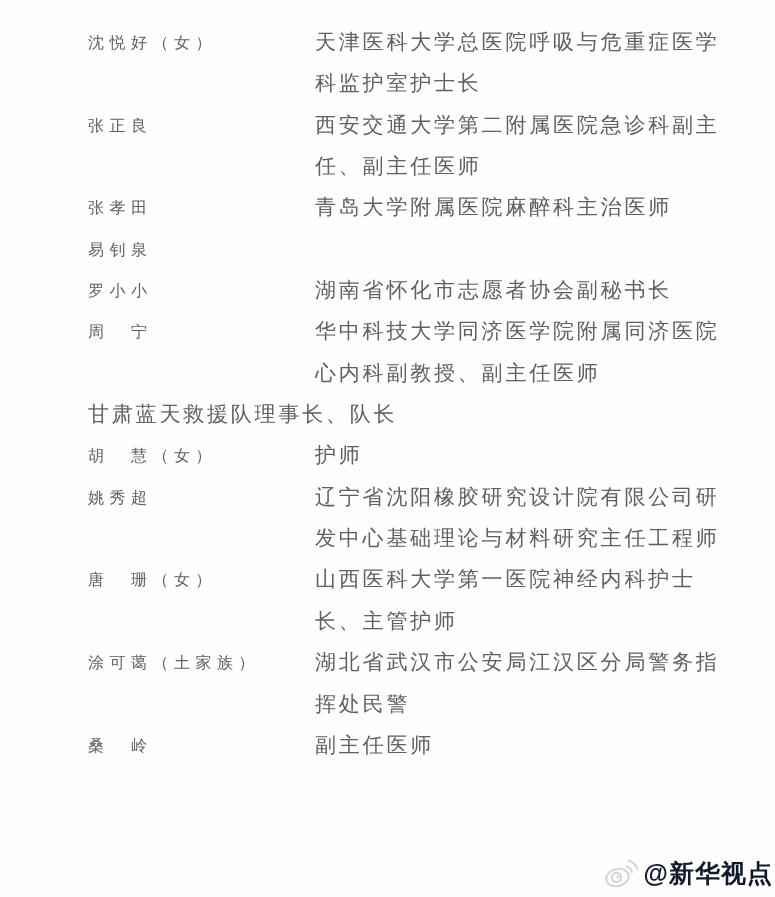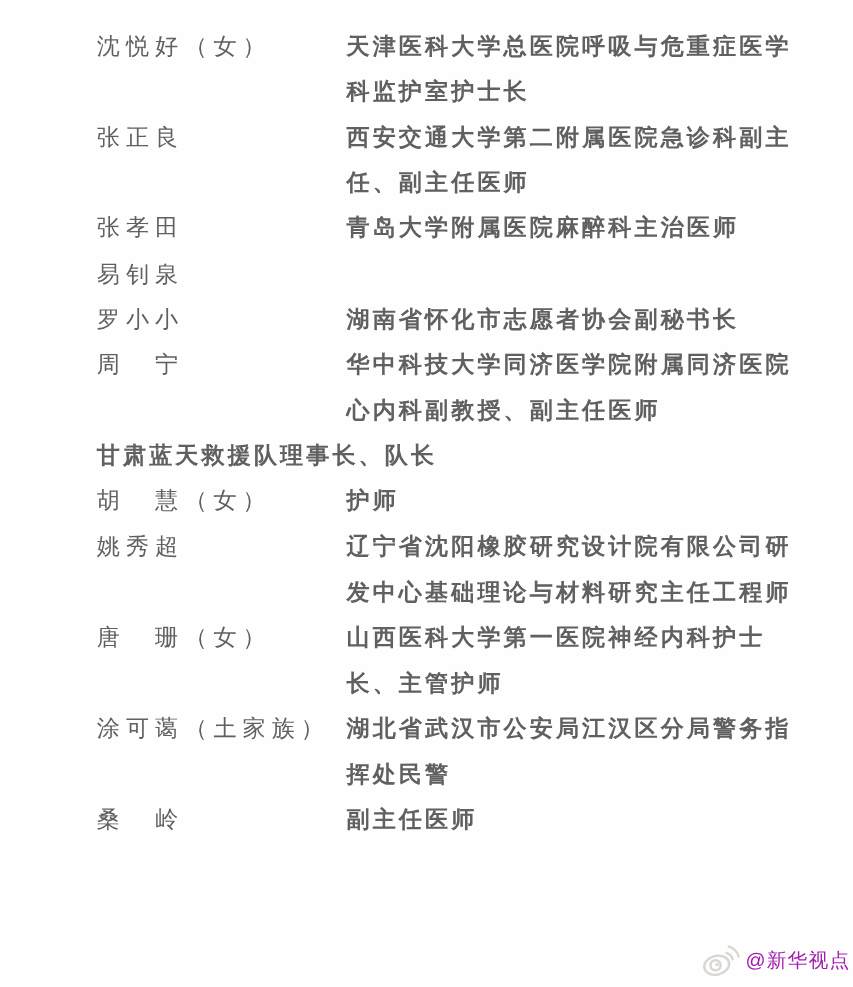--- a/index.html
+++ b/index.html
@@ -20,51 +20,50 @@
     left: 88px;
     right: 0;
   }
   .entry {
     display: flex;
     align-items: flex-start;
   }
   .name {
     width: 227px;
     flex: 0 0 227px;
-    font-size: 21px;
+    font-size: 16px;
     color: #606060;
     letter-spacing: 5.5px;
     line-height: 41.35px;
     white-space: nowrap;
   }
   .desc {
     flex: 1;
   }
   .desc .line {
     font-size: 21px;
     color: #606060;
     letter-spacing: 2.8px;
     line-height: 41.35px;
     white-space: nowrap;
-    font-weight: bold;
   }
   .watermark {
     position: absolute;
     right: 2px;
     bottom: 6px;
     display: flex;
     align-items: center;
     gap: 5px;
   }
   .watermark-text {
     font-family: "Liberation Sans", sans-serif;
-    font-size: 18px;
-    font-weight: normal;
+    font-size: 25px;
+    font-weight: bold;
     letter-spacing: 1px;
-    color: #a21caf;
+    color: #0f172a;
     text-shadow: 0 0 1px #ffffff;
   }
   .weibo-icon svg {
     display: block;
   }
 </style>
 </head>
 <body>
 
 <div class="doc">

